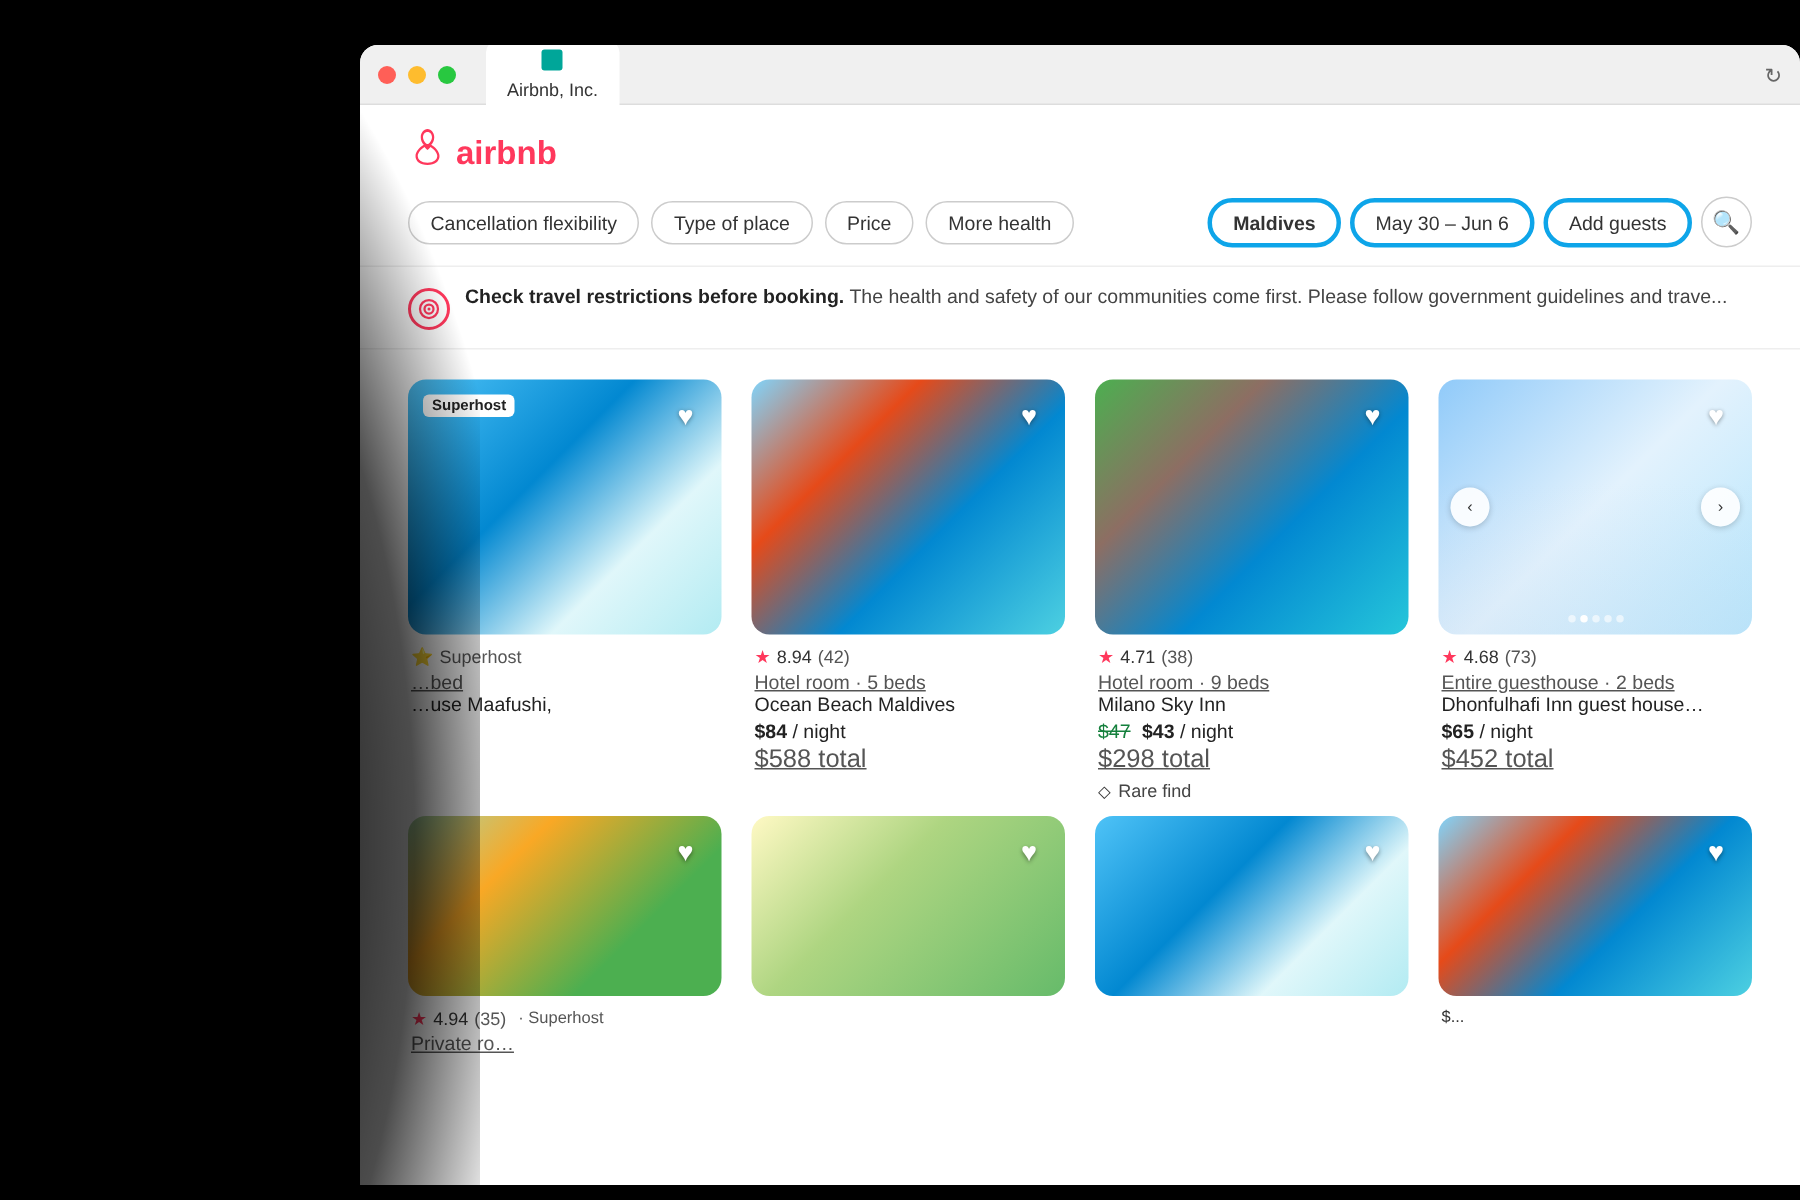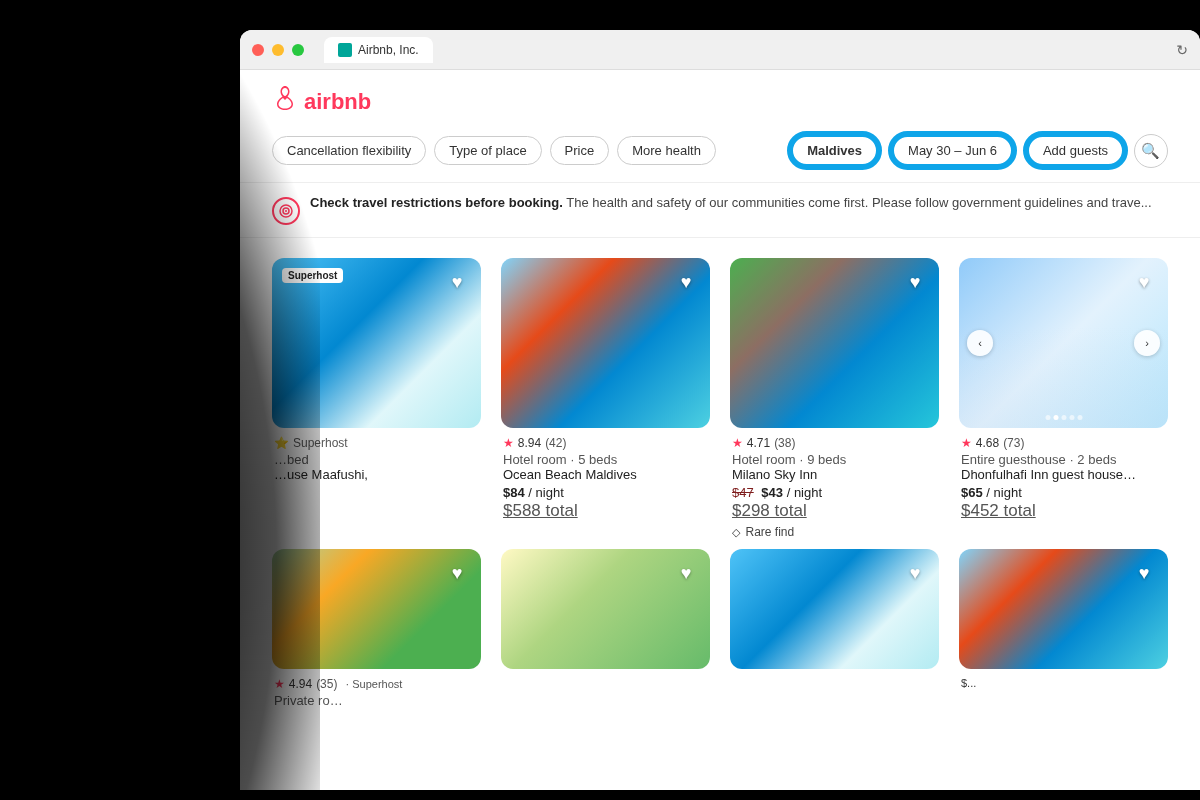--- a/index.html
+++ b/index.html
@@ -60,20 +60,21 @@
     .browser-tab {
       background: #fff;
       border-radius: 8px 8px 0 0;
       padding: 6px 14px;
       font-size: 12px;
       color: #333;
       display: flex;
       align-items: center;
       gap: 6px;
       margin-left: 12px;
+      flex-direction: column;
     }
 
     .tab-favicon {
       width: 14px;
       height: 14px;
       background: #00a699;
       border-radius: 2px;
     }
 
     .reload-icon {
@@ -138,21 +139,21 @@
     }
 
     .search-group {
       margin-left: auto;
       display: flex;
       align-items: center;
       gap: 6px;
     }
 
     .search-pill {
-      border: 6px solid #0ea5e9;
+      border: 3px solid #0ea5e9;
       border-radius: 20px;
       padding: 6px 14px;
       font-size: 13px;
       color: #333;
       background: #fff;
       cursor: pointer;
       white-space: nowrap;
     }
 
     .search-pill.active {
@@ -273,40 +274,41 @@
     .superhost-badge {
       font-size: 11px;
       color: #555;
       margin-left: 4px;
     }
 
     .listing-type {
       font-size: 13px;
       color: #555;
       margin-top: 2px;
+      text-decoration: underline;
     }
 
     .listing-name {
       font-size: 13px;
       font-weight: 500;
       color: #222;
       white-space: nowrap;
       overflow: hidden;
       text-overflow: ellipsis;
     }
 
     .listing-price {
       font-size: 13px;
       color: #222;
       margin-top: 3px;
     }
 
     .listing-price .price-original {
       text-decoration: line-through;
-      color: #7f1d1d;
+      color: #15803d;
       margin-right: 4px;
     }
 
     .listing-price strong {
       font-weight: 700;
     }
 
     .listing-total {
       font-size: 17px;
       color: #555;

